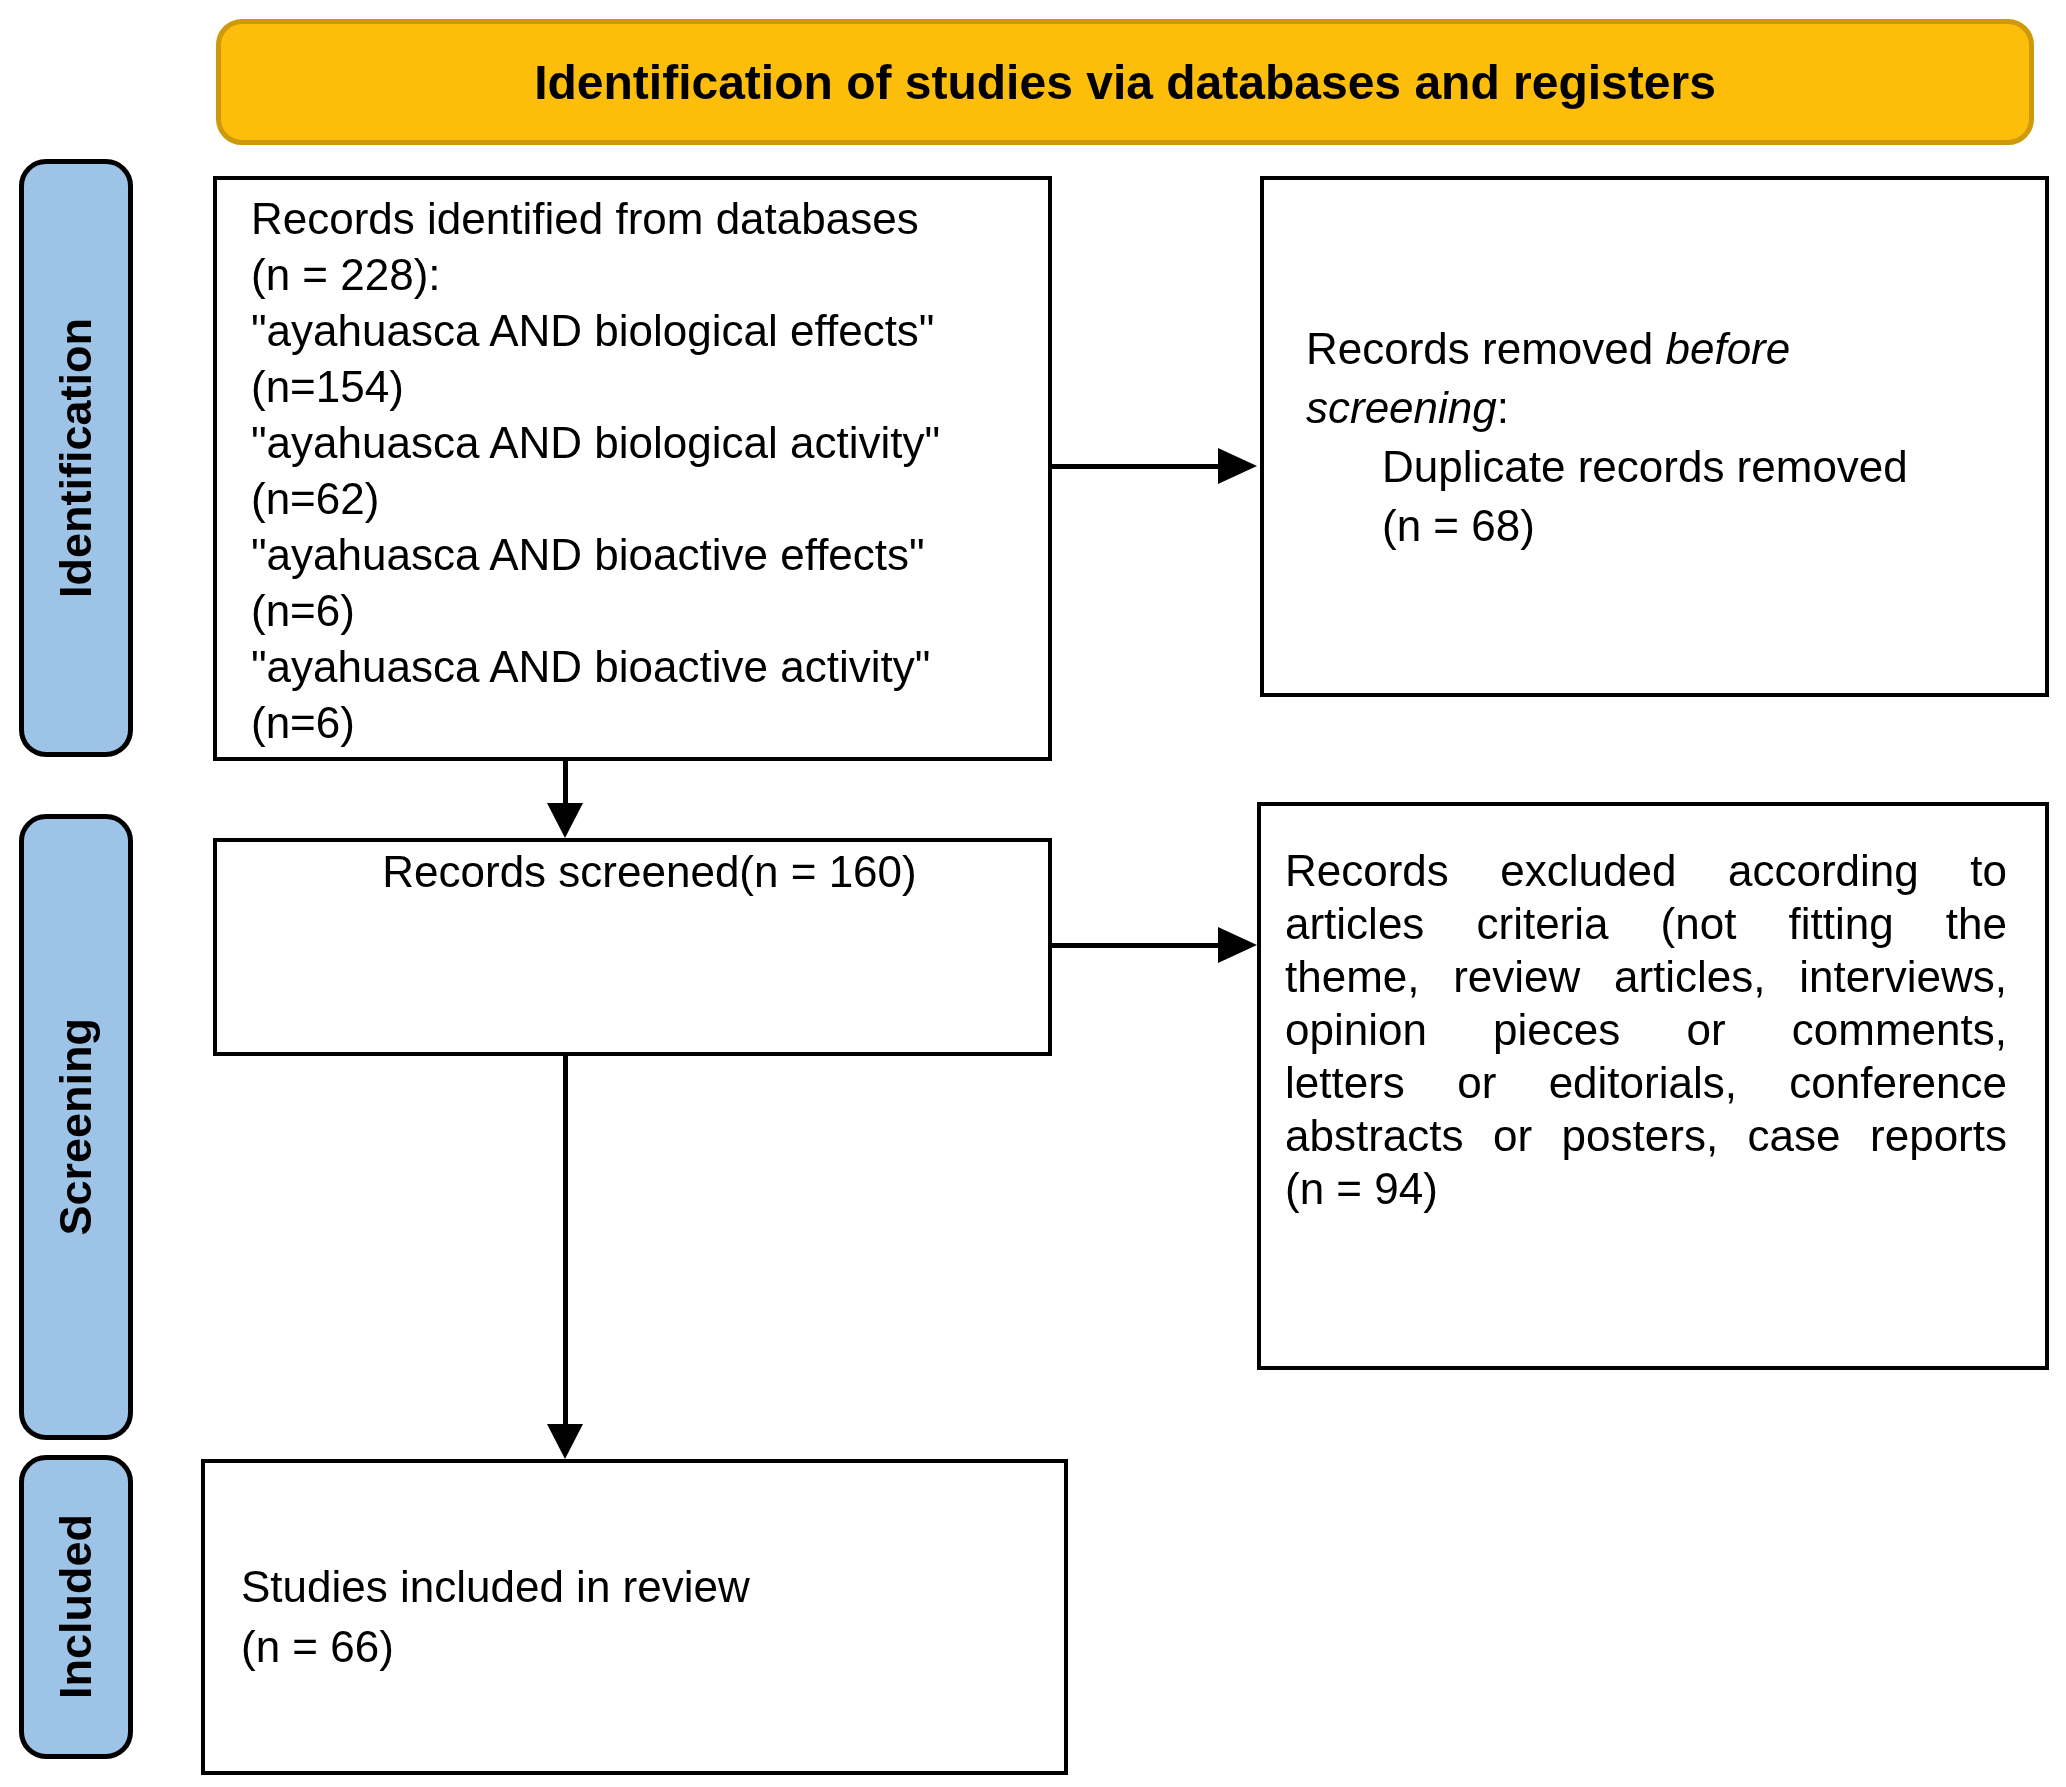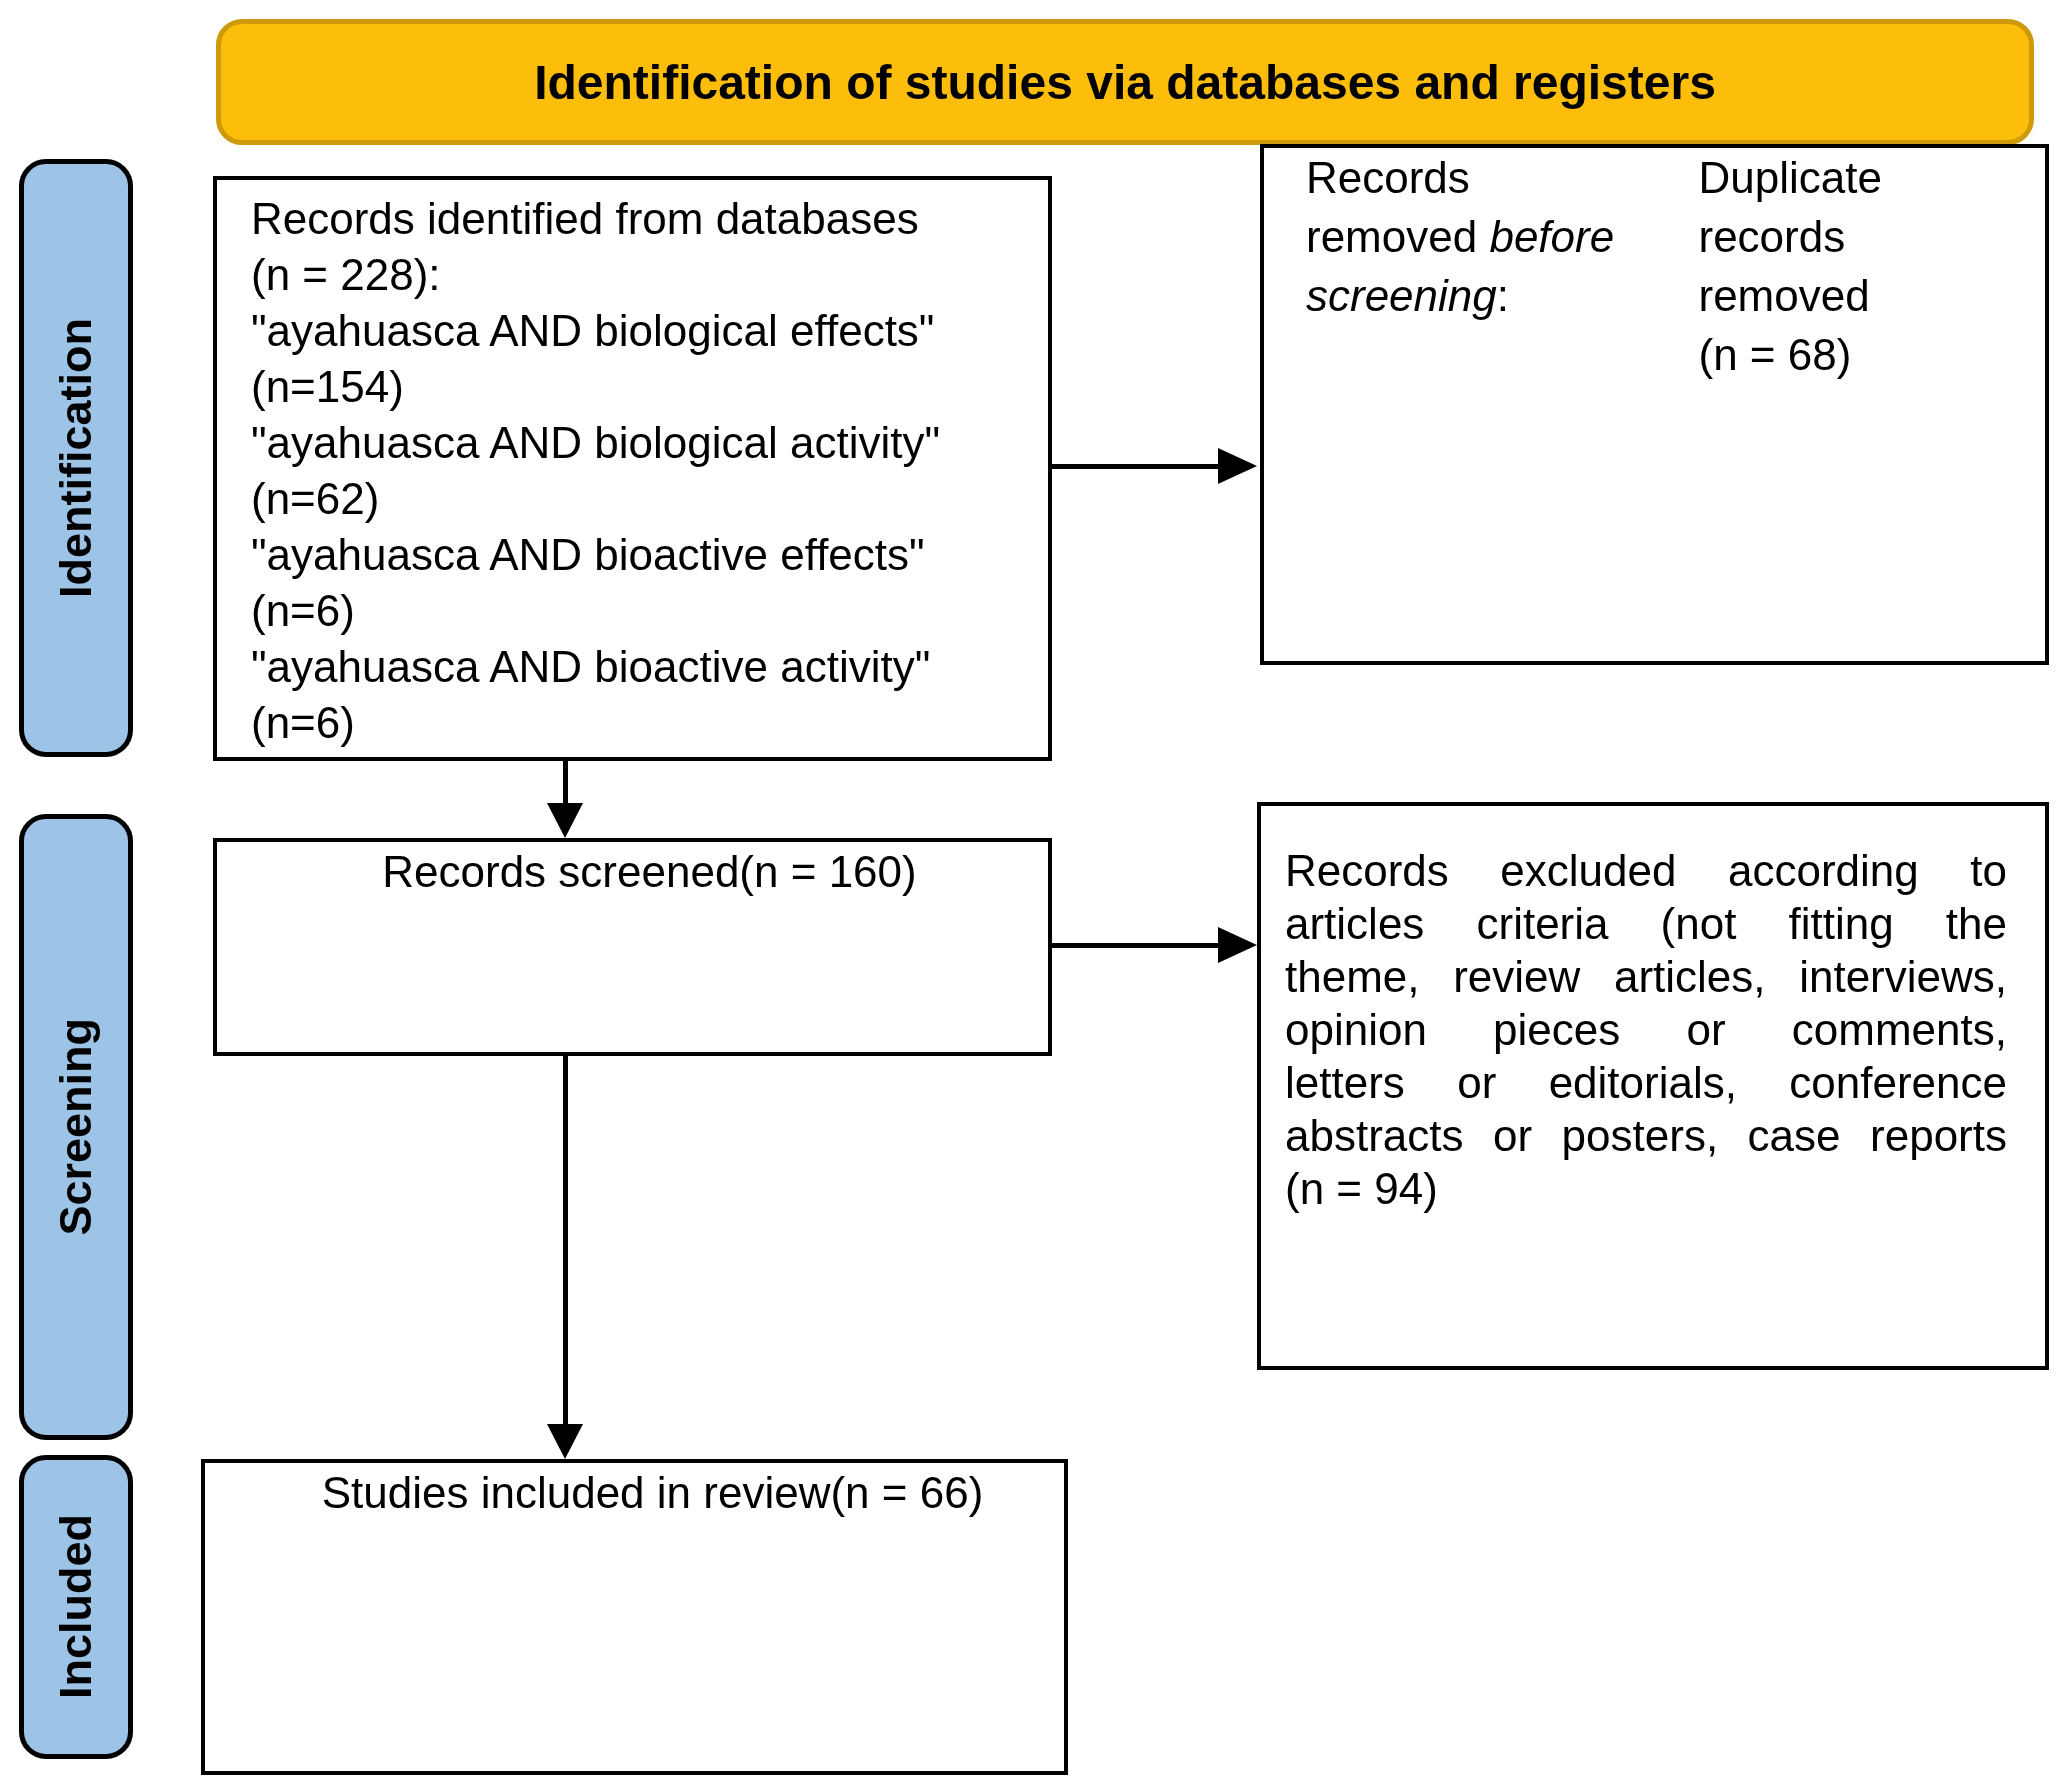--- a/index.html
+++ b/index.html
@@ -38,30 +38,30 @@
   .bar-screening      { top: 814px; height: 626px; }
   .bar-included       { top: 1455px; height: 304px; }
 
   
   .box {
     position: absolute; box-sizing: border-box;
     background: #ffffff; border: 4.5px solid var(--line-color, #000);
   }
   .box-identified { left: 213px;  top: 176px;  width: 839px; height: 585px;
                     padding: 10.6px 21px 0 34px; }
-  .box-removed    { left: 1260px; top: 144px;  width: 789px; height: 521px;
-                    display: flex; flex-direction: row; justify-content: center;
+  .box-removed    { left: 1260px; top: 176px;  width: 789px; height: 521px;
+                    display: flex; flex-direction: column; justify-content: center;
                     padding-left: 42px; padding-right: 30px; }
   .box-screened   { left: 213px;  top: 838px; width: 839px; height: 218px;
                     display: flex; justify-content: center;
                     padding-left: 34px; }
   .box-excluded   { left: 1257px; top: 802px; width: 792px; height: 568px;
                     padding: 38px 38px 0 24px; }
   .box-included   { left: 201px;  top: 1459px; width: 867px; height: 316px;
-                    display: flex; flex-direction: row; justify-content: center;
+                    display: flex; flex-direction: column; justify-content: center;
                     padding-left: 36px; }
 
   .txt       { font-size: 44px; line-height: 56px; }
   .txt-wide  { font-size: 44px; line-height: 60px; }
   .para      { font-size: 44px; line-height: 59px; width: 575px; }
   .indent    { padding-left: 76px; }
   .jpar      { font-size: 44px; line-height: 53px; }
   .jline     { text-align: justify; text-align-last: justify; }
   .ital      { font-style: italic; }
 

